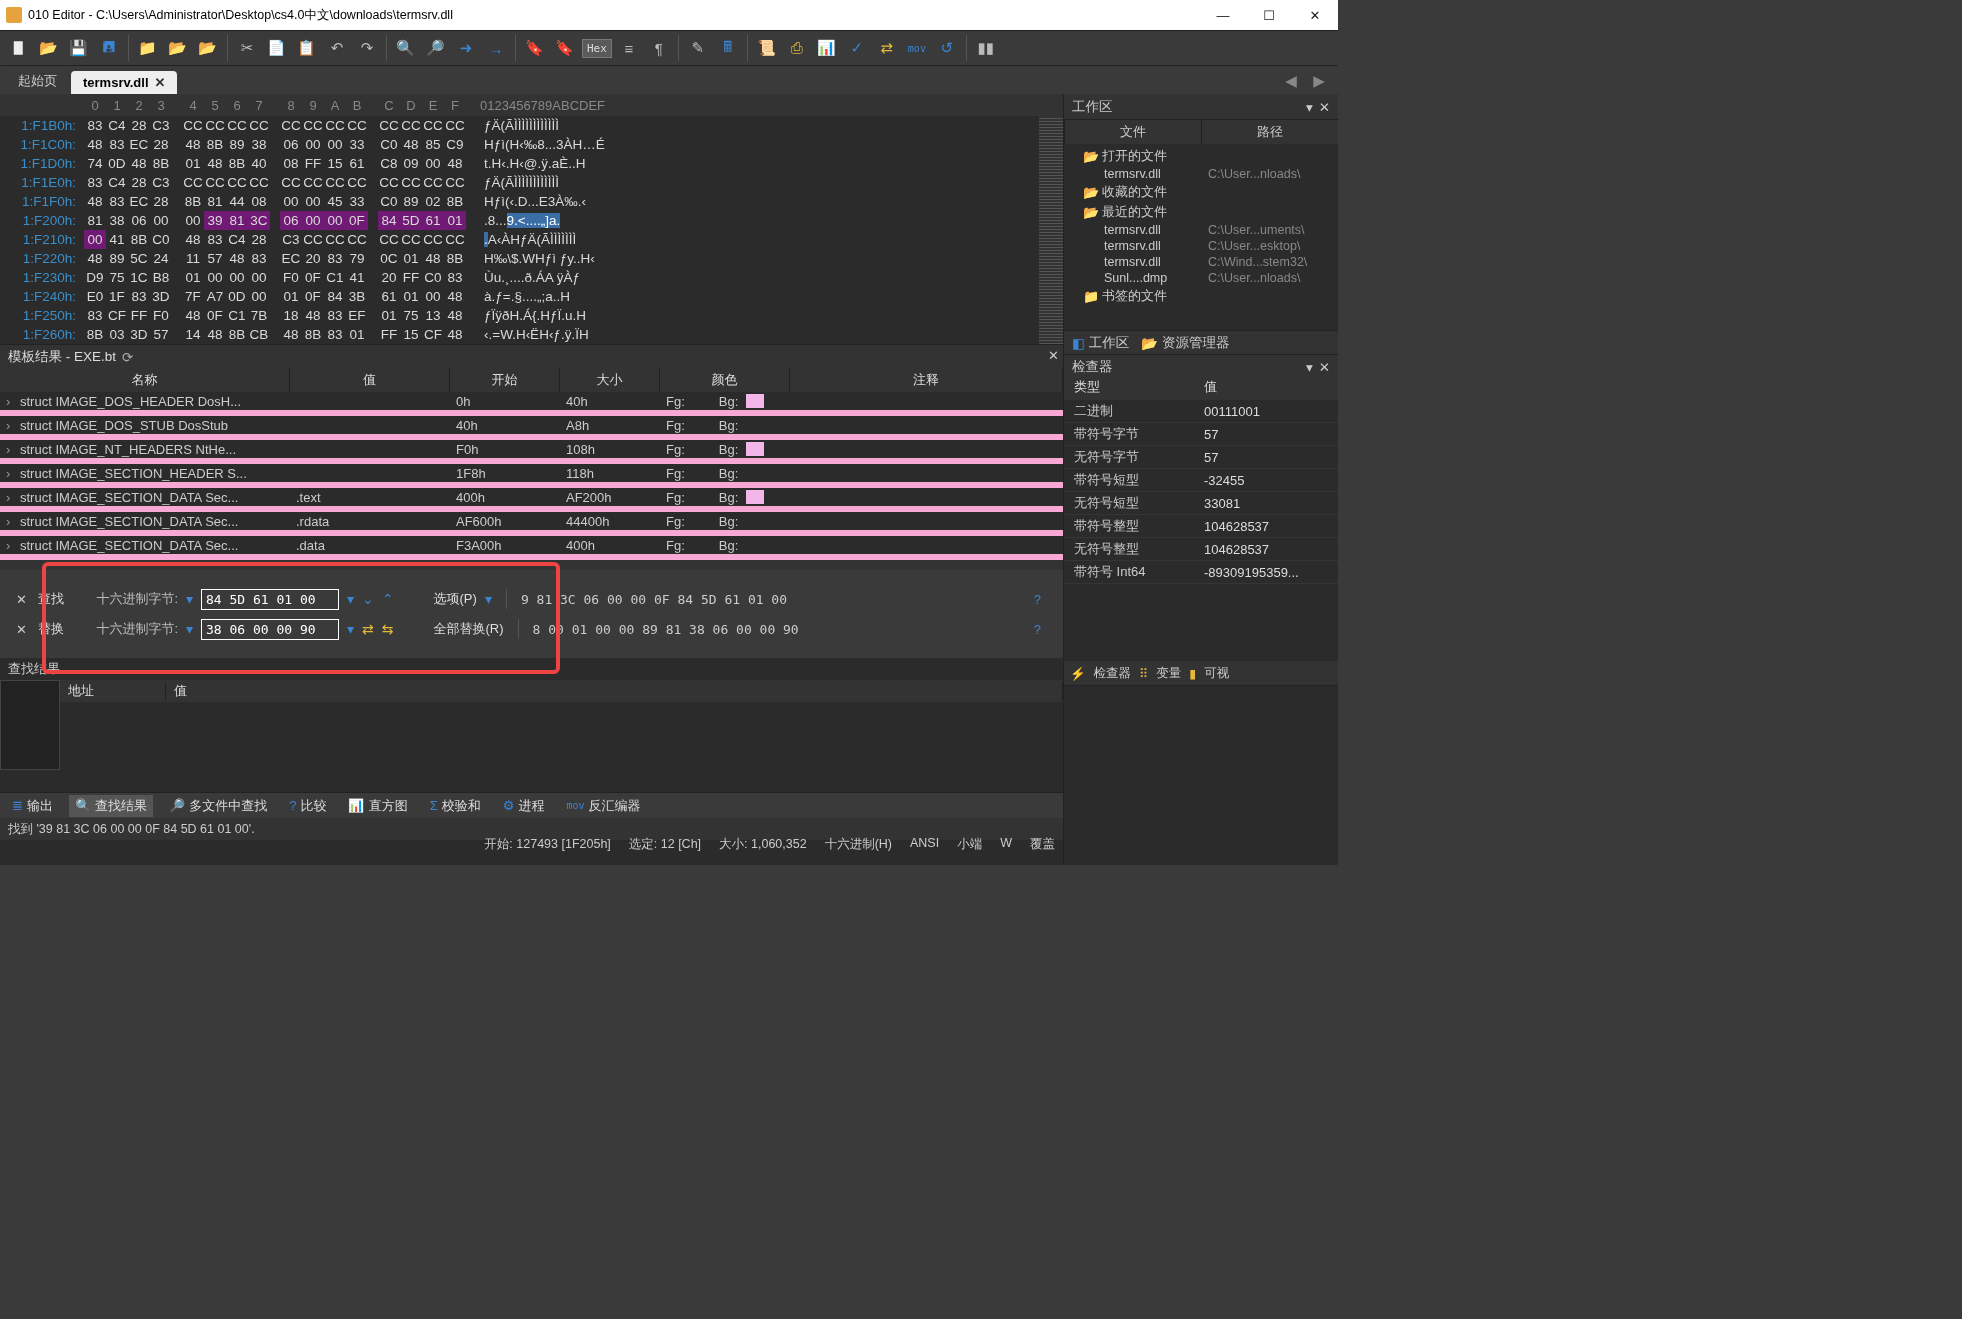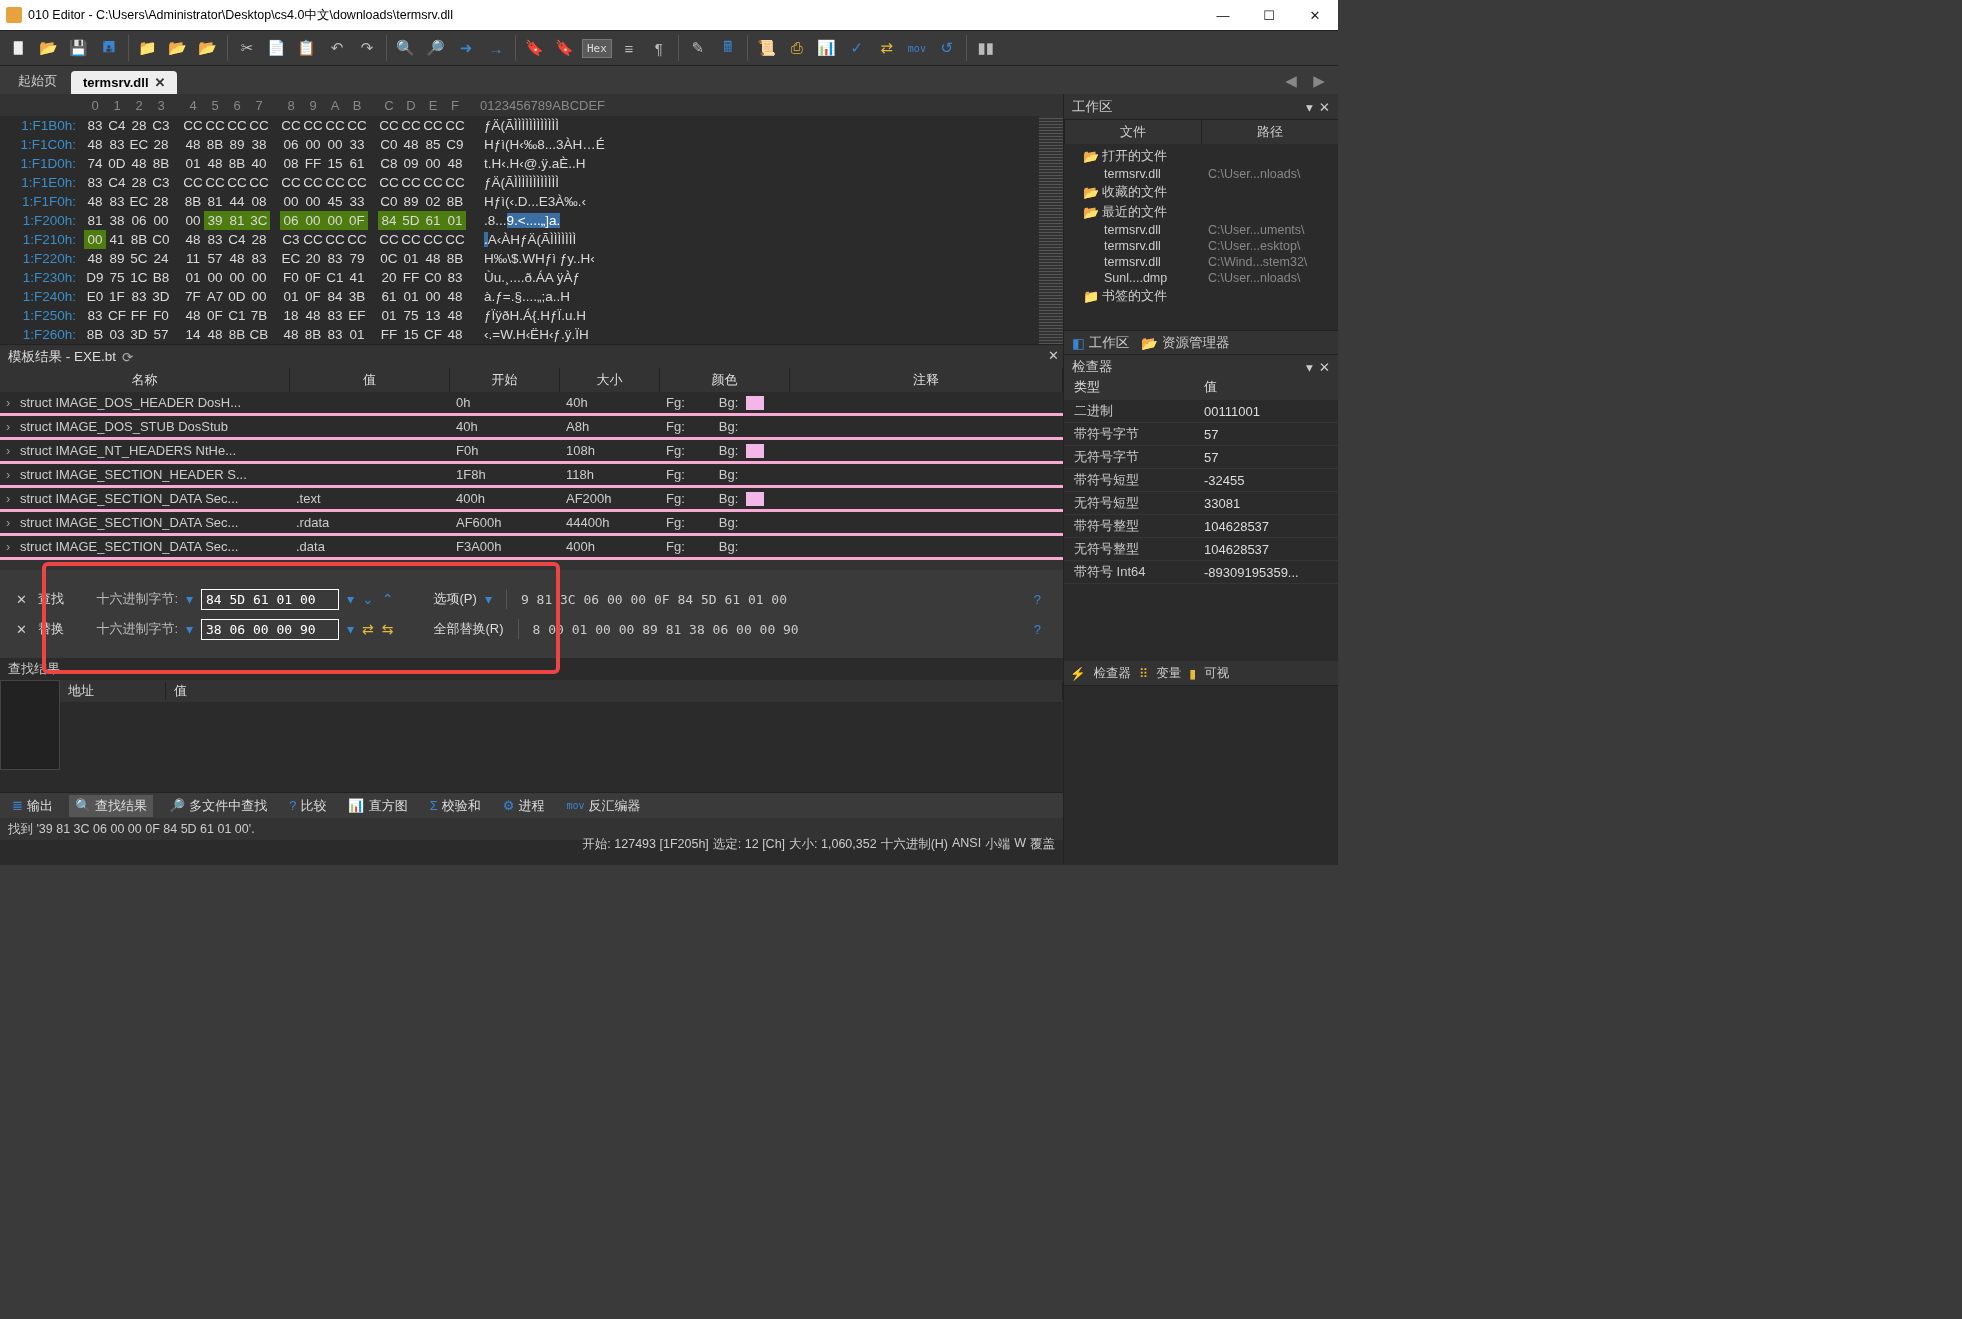--- a/index.html
+++ b/index.html
@@ -30,30 +30,30 @@
 .center { flex:1; display:flex; flex-direction:column; min-width:0;}
 .right { width:275px; display:flex; flex-direction:column; background:#3a3a3a; border-left:1px solid #222;}
 
 .hexwrap { display:flex; background:#2b2b2b; font-family:Consolas,monospace; font-size:13.5px; line-height:19px; position:relative;}
 .hexhead { height:22px; background:#333; color:#888; display:flex; font-family:Consolas,monospace; font-size:13px; align-items:center;}
 .hexoffcol { width:80px; text-align:right; padding-right:8px; color:#3a8ec9;}
 .hexbytecol { display:flex; }
 .hexbytecol .g { margin-right:10px; }
 .hexbytecol .g span { display:inline-block; width:22px; text-align:center; color:#d9d9d9;}
 .hexascii { margin-left:8px; color:#d9d9d9; white-space:pre;}
-.hexrow .hsel { background:#4d7c0f; color:#fff;}
+.hexrow .hsel { background:#701a75; color:#fff;}
 .hexrow .has { background:#3a6ea5; color:#fff;}
 .minimap { width:24px; background:repeating-linear-gradient(0deg,#555,#555 1px,#333 1px,#333 3px); }
 
 .panelhead { height:24px; background:#333; color:#ddd; display:flex; align-items:center; padding:0 8px; font-size:13.5px; border-top:1px solid #222; position:relative;}
 .panelhead .pxclose { position:absolute; right:4px; top:3px; color:#ccc; font-size:13px;}
 .treetable { background:#2b2b2b; font-size:13px;}
 .treetable .thead { display:flex; background:#333; height:24px; align-items:center; color:#ddd; font-size:13px;}
 .treetable .thead > div { border-right:1px solid #222; display:flex; align-items:center; justify-content:center; height:24px;}
-.treetable .trow { display:flex; height:24px; align-items:center; color:#ccc; border-bottom:3px solid #f9a8d4;}
+.treetable .trow { display:flex; height:24px; align-items:center; color:#ccc; border-bottom:6px solid #f9a8d4;}
 .treetable .trow > div { padding:0 6px; overflow:hidden; text-overflow:ellipsis; white-space:nowrap;}
 .c-name{width:290px;} .c-val{width:160px;} .c-start{width:110px;} .c-size{width:100px;}
 .c-col{width:130px; display:flex; align-items:center; gap:8px;} .c-comm{flex:1;}
 .swatch { width:18px; height:14px; background:#f2b7e8; display:inline-block;}
 .exp { display:inline-block; width:10px; color:#999; margin-right:4px;}
 
 .searchbox { background:#3a3a3a; padding:14px 16px; position:relative; }
 .redframe { position:absolute; left:42px; top:-8px; width:518px; height:112px; border:4px solid #e44; border-radius:6px; pointer-events:none;}
 .srow { display:flex; align-items:center; height:30px; gap:8px;}
 .srow .lab { color:#bbb; width:100px; text-align:right;}
@@ -70,21 +70,21 @@
 .findres .trhead { display:flex; background:#333; height:22px; align-items:center; color:#ddd;}
 .findres .trhead > div { padding:0 8px; border-right:1px solid #222;}
 .findres .body { height:90px; }
 .thumb { width:60px; height:90px; background:#222; border:1px solid #444; }
 
 .bottombar { height:26px; background:#3a3a3a; border-top:1px solid #222; display:flex; align-items:center; gap:10px; padding:0 6px; font-size:13px; color:#ddd;}
 .bottombar .bt { display:flex; align-items:center; gap:4px; padding:2px 6px;}
 .bottombar .bt.active { background:#555;}
 
 .status { height:22px; background:#333; color:#ccc; font-size:12.5px; display:flex; align-items:center; justify-content:space-between; padding:0 8px;}
-.status .r { display:flex; gap:4px;margin-top:31px;}
+.status .r { display:flex; gap:18px;margin-top:31px;}
 
 .rhead { height:26px; background:#333; display:flex; align-items:center; padding:0 8px; font-size:13.5px; border-bottom:1px solid #222;}
 .rpanel { background:#2b2b2b; font-size:13px;}
 .rtabrow { display:flex; height:24px; background:#333;}
 .rtabrow > div { flex:1; display:flex; align-items:center; justify-content:center; border-left:1px solid #222;}
 .ritems { padding:2px 0;}
 .ritem { display:flex; align-items:center; padding:1px 8px 1px 20px; gap:4px; font-size:13px;}
 .fold { width:14px; height:14px; display:inline-flex; align-items:center; justify-content:center;} 
 .rfile { display:flex; padding:1px 8px 1px 40px; font-size:12.5px; color:#ccc; gap:12px;}
 .rfile .fn{ width:92px; overflow:hidden; text-overflow:ellipsis;} .rfile .fp{ color:#888;}

